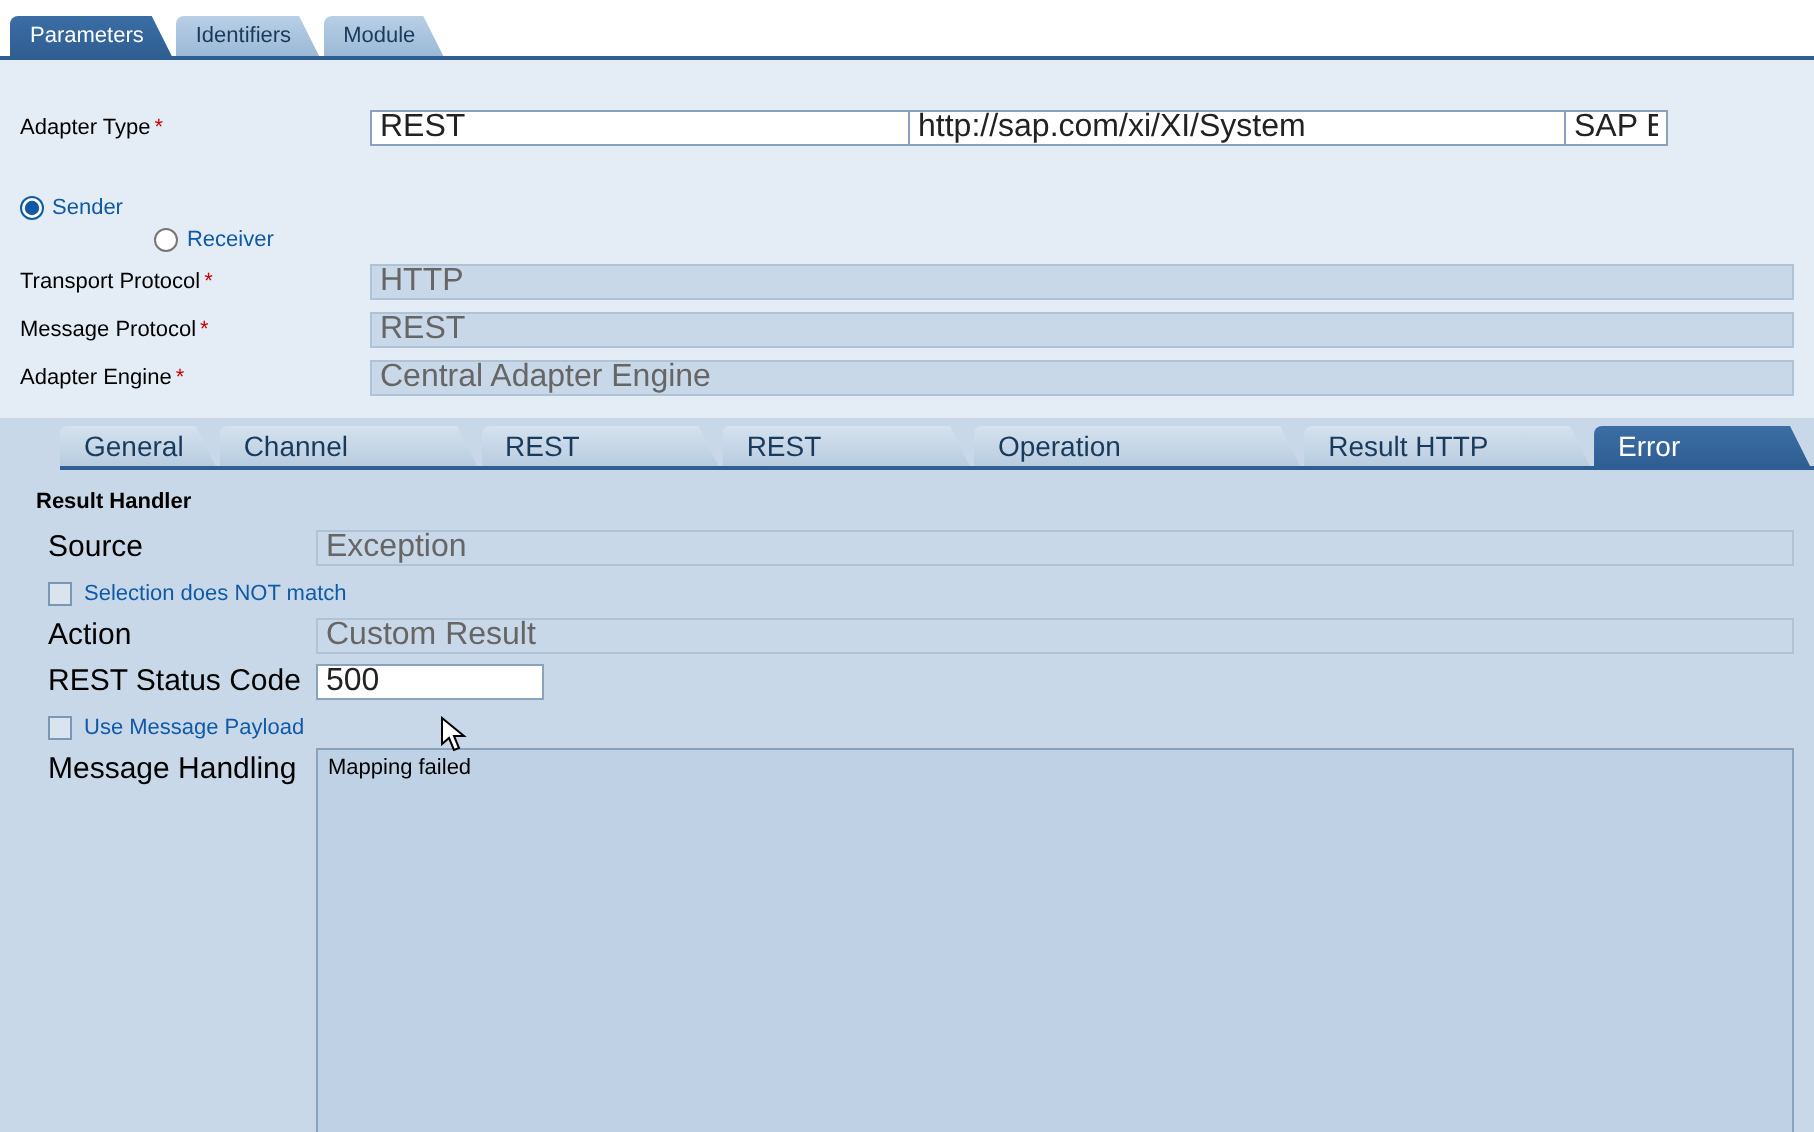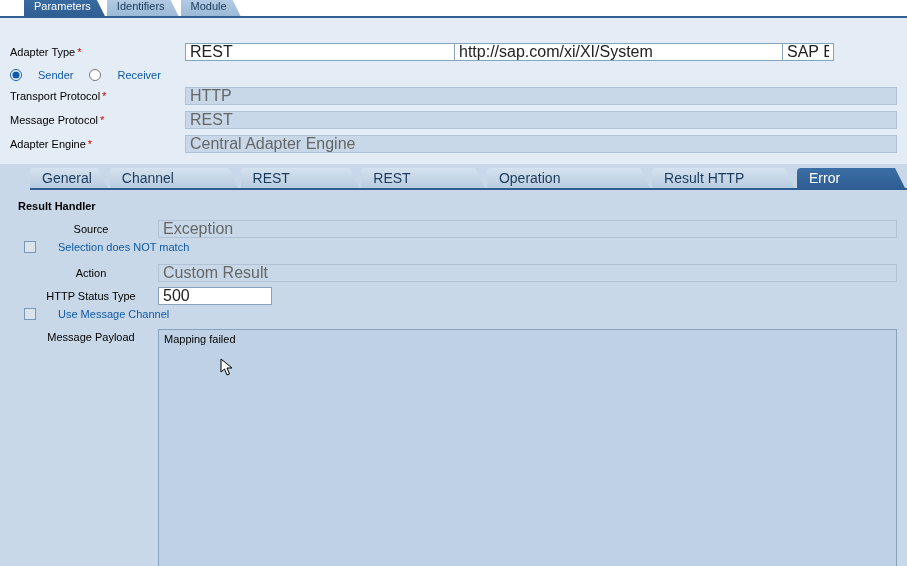--- a/index.html
+++ b/index.html
@@ -7,22 +7,22 @@
     font-family: Arial, Helvetica, sans-serif;
     font-size: 11px;
     background: #fff;
     overflow: hidden;
     width: 907px;
     height: 566px;
   }
   .top-tabs {
     display: flex;
     gap: 0;
-    padding: 0 0 0 24px;
-    height: 16px;
+    padding: 0 0 0 5px;
+    height: 28px;
     align-items: flex-end;
   }
   .top-tab {
     position: relative;
     height: 20px;
     line-height: 20px;
     padding: 0 14px 0 10px;
     font-size: 11px;
     color: #fff;
     cursor: pointer;
@@ -88,21 +88,21 @@
   .adapter-type-3 { width: 52px; margin-left: -1px; }
   .full { flex: 1; }
   .radio-row {
     display: flex;
     align-items: center;
     gap: 6px;
     padding: 3px 0 5px 0;
   }
   .radio-row label {
     display: flex;
-    gap: 16px;
+    gap: 4px;
     color: #0e5aa7;
     font-size: 11px;
     cursor: pointer;
   }
   .radio-row input[type=radio] {
     width: 12px; height: 12px;
     accent-color: #0e5aa7;
   }
 
   .sub-area {
@@ -148,30 +148,30 @@
     margin-bottom: 6px;
   }
   .form-row {
     display: flex;
     align-items: center;
     min-height: 21px;
     margin-bottom: 2px;
   }
   .form-label {
     width: 140px;
-    font-size: 11px;
+    font-size: 15px;
     color: #000;
     padding-left: 6px;
-    text-align: center;
   }
   .form-field { flex: 1; display: flex; }
   .form-field .text-input.ro { flex: 1; }
   .chk-row {
     display: flex;
-    gap: 22px;
+    align-items: center;
+    gap: 6px;
     min-height: 21px;
     padding-left: 6px;
   }
   .chk-row .cbox {
     width: 12px; height: 12px;
     border: 1px solid #7a97b5;
     background: #d9e4ef;
     display: inline-block;
   }
   .chk-row .lbl {
@@ -222,21 +222,21 @@
       <input class="text-input adapter-type-1" value="REST" style="">
       <input class="text-input adapter-type-2" value="http://sap.com/xi/XI/System" style="">
       <input class="text-input adapter-type-3" value="SAP BAS" style="">
     </div>
   </div>
   <div class="radio-row">
     <label>
       <input type="radio" name="direction" checked="" style="">
       <span>Sender</span>
     </label>
-    <label style="margin-left:10px;">
+    <label style="margin-left:10px;margin-top:33px;">
       <input type="radio" name="direction" style="">
       <span>Receiver</span>
     </label>
   </div>
   <div class="row">
     <div class="label">
       <span>Transport Protocol</span><span class="req">*</span>
     </div>
     <div class="field">
       <input class="text-input ro full" readonly="" value="HTTP" style="">
@@ -289,33 +289,33 @@
     </div>
 
     <div class="form-row">
       <div class="form-label">Action</div>
       <div class="form-field">
         <input class="text-input ro" readonly="" value="Custom Result" style="">
       </div>
     </div>
 
     <div class="form-row">
-      <div class="form-label">HTTP Status Type</div>
+      <div class="form-label">REST Status Code</div>
       <div class="form-field">
         <input class="text-input status-input" value="500" style="">
       </div>
     </div>
 
     <div class="chk-row">
       <span class="cbox"></span>
-      <span class="lbl">Use Message Channel</span>
+      <span class="lbl">Use Message Payload</span>
     </div>
 
     <div class="form-row ta">
-      <div class="form-label">Message Payload</div>
+      <div class="form-label">Message Handling</div>
       <div class="form-field">
         <textarea class="textarea" style="">Mapping failed</textarea>
       </div>
     </div>
   </div>
 </div>
 
 <svg class="cursor" viewBox="0 0 16 20">
   <path d="M1 1 L1 14 L4.5 11 L7 17 L9.5 16 L7 10 L12 10 Z" fill="#fff" stroke="#000" stroke-width="1"></path>
 </svg>

